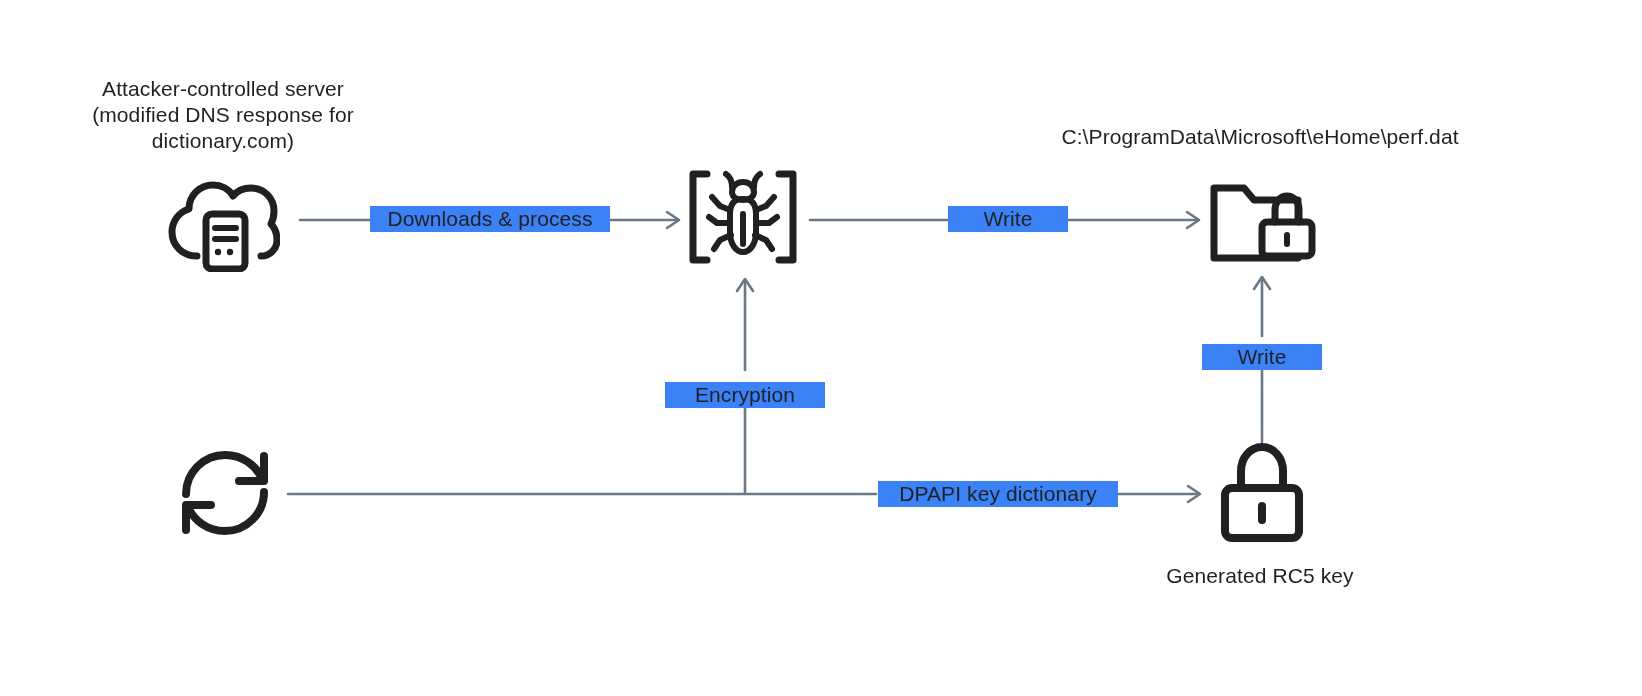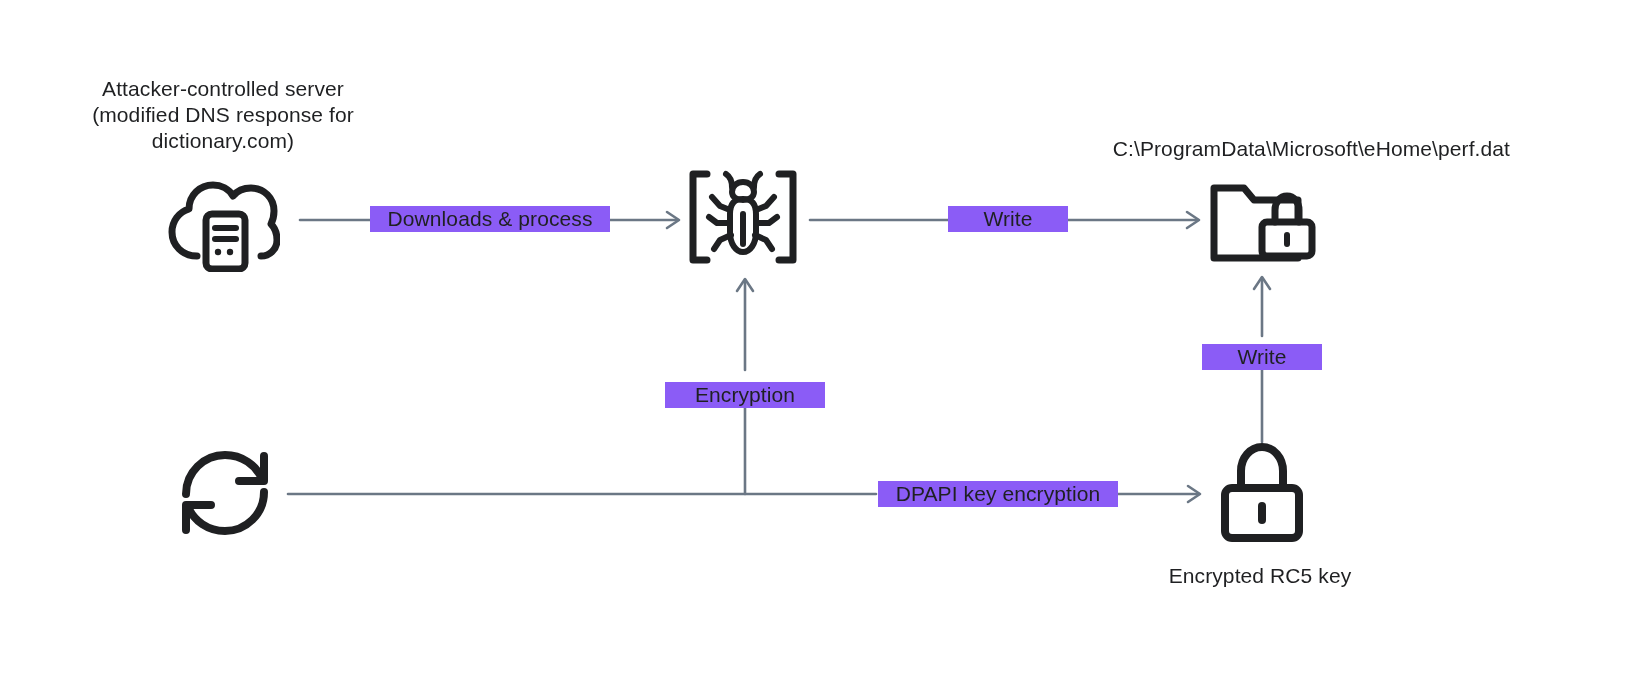--- a/index.html
+++ b/index.html
@@ -28,21 +28,21 @@
     color: #1f2022;
     letter-spacing: 0.1px;
     white-space: pre-line;
   }
   .edge-label {
     position: absolute;
     font-size: 21px;
     line-height: 26px;
     color: #1f2022;
     text-align: center;
-    background: #8b5cf6;
+    background: #3b82f6;
     letter-spacing: 0.1px;
     white-space: nowrap;
   }
   .icon {
     position: absolute;
   }
   .icon svg {
     display: block;
     width: 100%;
     height: 100%;
@@ -114,21 +114,21 @@
 
   <div class="connector" style="left:810px; top:206px; width:395px; height:28px;">
     <svg viewBox="0 0 395 28" fill="none" stroke="#6b7785" stroke-width="2.6" stroke-linecap="round" stroke-linejoin="round">
       <line x1="0" y1="14" x2="148" y2="14"></line>
       <line x1="252" y1="14" x2="388" y2="14"></line>
       <polyline points="377,6 389,14 377,22" fill="none"></polyline>
     </svg>
   </div>
   <div class="edge-label" style="left:948px; top:206px; width:120px;">Write</div>
 
-  <div class="node-label" style="left:1010px; top:136px; width:500px; text-align:right;">C:\ProgramData\Microsoft\eHome\perf.dat</div>
+  <div class="node-label" style="left:1010px; top:124px; width:500px; text-align:center;">C:\ProgramData\Microsoft\eHome\perf.dat</div>
 
   <div class="icon" style="left:1210px; top:180px; width:106px; height:82px;">
     <svg viewBox="0 0 106 82" fill="none" stroke="#1f2022" stroke-width="7" stroke-linecap="round" stroke-linejoin="round">
 
       <path d="M4 78 L4 8 L34 8 L44 20 L88 20 L88 78 Z"></path>
 
       <rect x="52" y="42" width="50" height="34" rx="5" fill="#ffffff" stroke="#1f2022" stroke-width="7"></rect>
 
       <path d="M65 42 L65 30 C65 22 70 16 77 16 C84 16 89 22 89 30 L89 42" fill="none" stroke-width="7"></path>
 
@@ -154,33 +154,33 @@
     </svg>
   </div>
 
   <div class="connector" style="left:288px; top:480px; width:918px; height:28px;">
     <svg viewBox="0 0 918 28" fill="none" stroke="#6b7785" stroke-width="2.6" stroke-linecap="round" stroke-linejoin="round">
       <line x1="0" y1="14" x2="588" y2="14"></line>
       <line x1="828" y1="14" x2="911" y2="14"></line>
       <polyline points="900,6 912,14 900,22" fill="none"></polyline>
     </svg>
   </div>
-  <div class="edge-label" style="left:878px; top:481px; width:240px;">DPAPI key encryption</div>
+  <div class="edge-label" style="left:878px; top:481px; width:240px;">DPAPI key dictionary</div>
 
   <div class="connector" style="left:1248px; top:270px; width:28px; height:172px;">
     <svg viewBox="0 0 28 172" fill="none" stroke="#6b7785" stroke-width="2.6" stroke-linecap="round" stroke-linejoin="round">
       <line x1="14" y1="8" x2="14" y2="66"></line>
       <line x1="14" y1="100" x2="14" y2="172"></line>
       <polyline points="6,19 14,7 22,19" fill="none"></polyline>
     </svg>
   </div>
   <div class="edge-label" style="left:1202px; top:344px; width:120px;">Write</div>
 
   <div class="icon" style="left:1220px; top:440px; width:84px; height:102px;">
     <svg viewBox="0 0 84 102" fill="none" stroke="#1f2022" stroke-width="8" stroke-linecap="round" stroke-linejoin="round">
       <path d="M21 48 L21 31 C21 18 30 7 42 7 C54 7 63 18 63 31 L63 48"></path>
       <rect x="5" y="48" width="74" height="50" rx="7"></rect>
       <line x1="42" y1="66" x2="42" y2="80" stroke-width="8"></line>
     </svg>
   </div>
-  <div class="node-label" style="left:1135px; top:563px; width:250px;">Encrypted RC5 key</div>
+  <div class="node-label" style="left:1135px; top:563px; width:250px;">Generated RC5 key</div>
 
 </div>
 
 </body></html>

